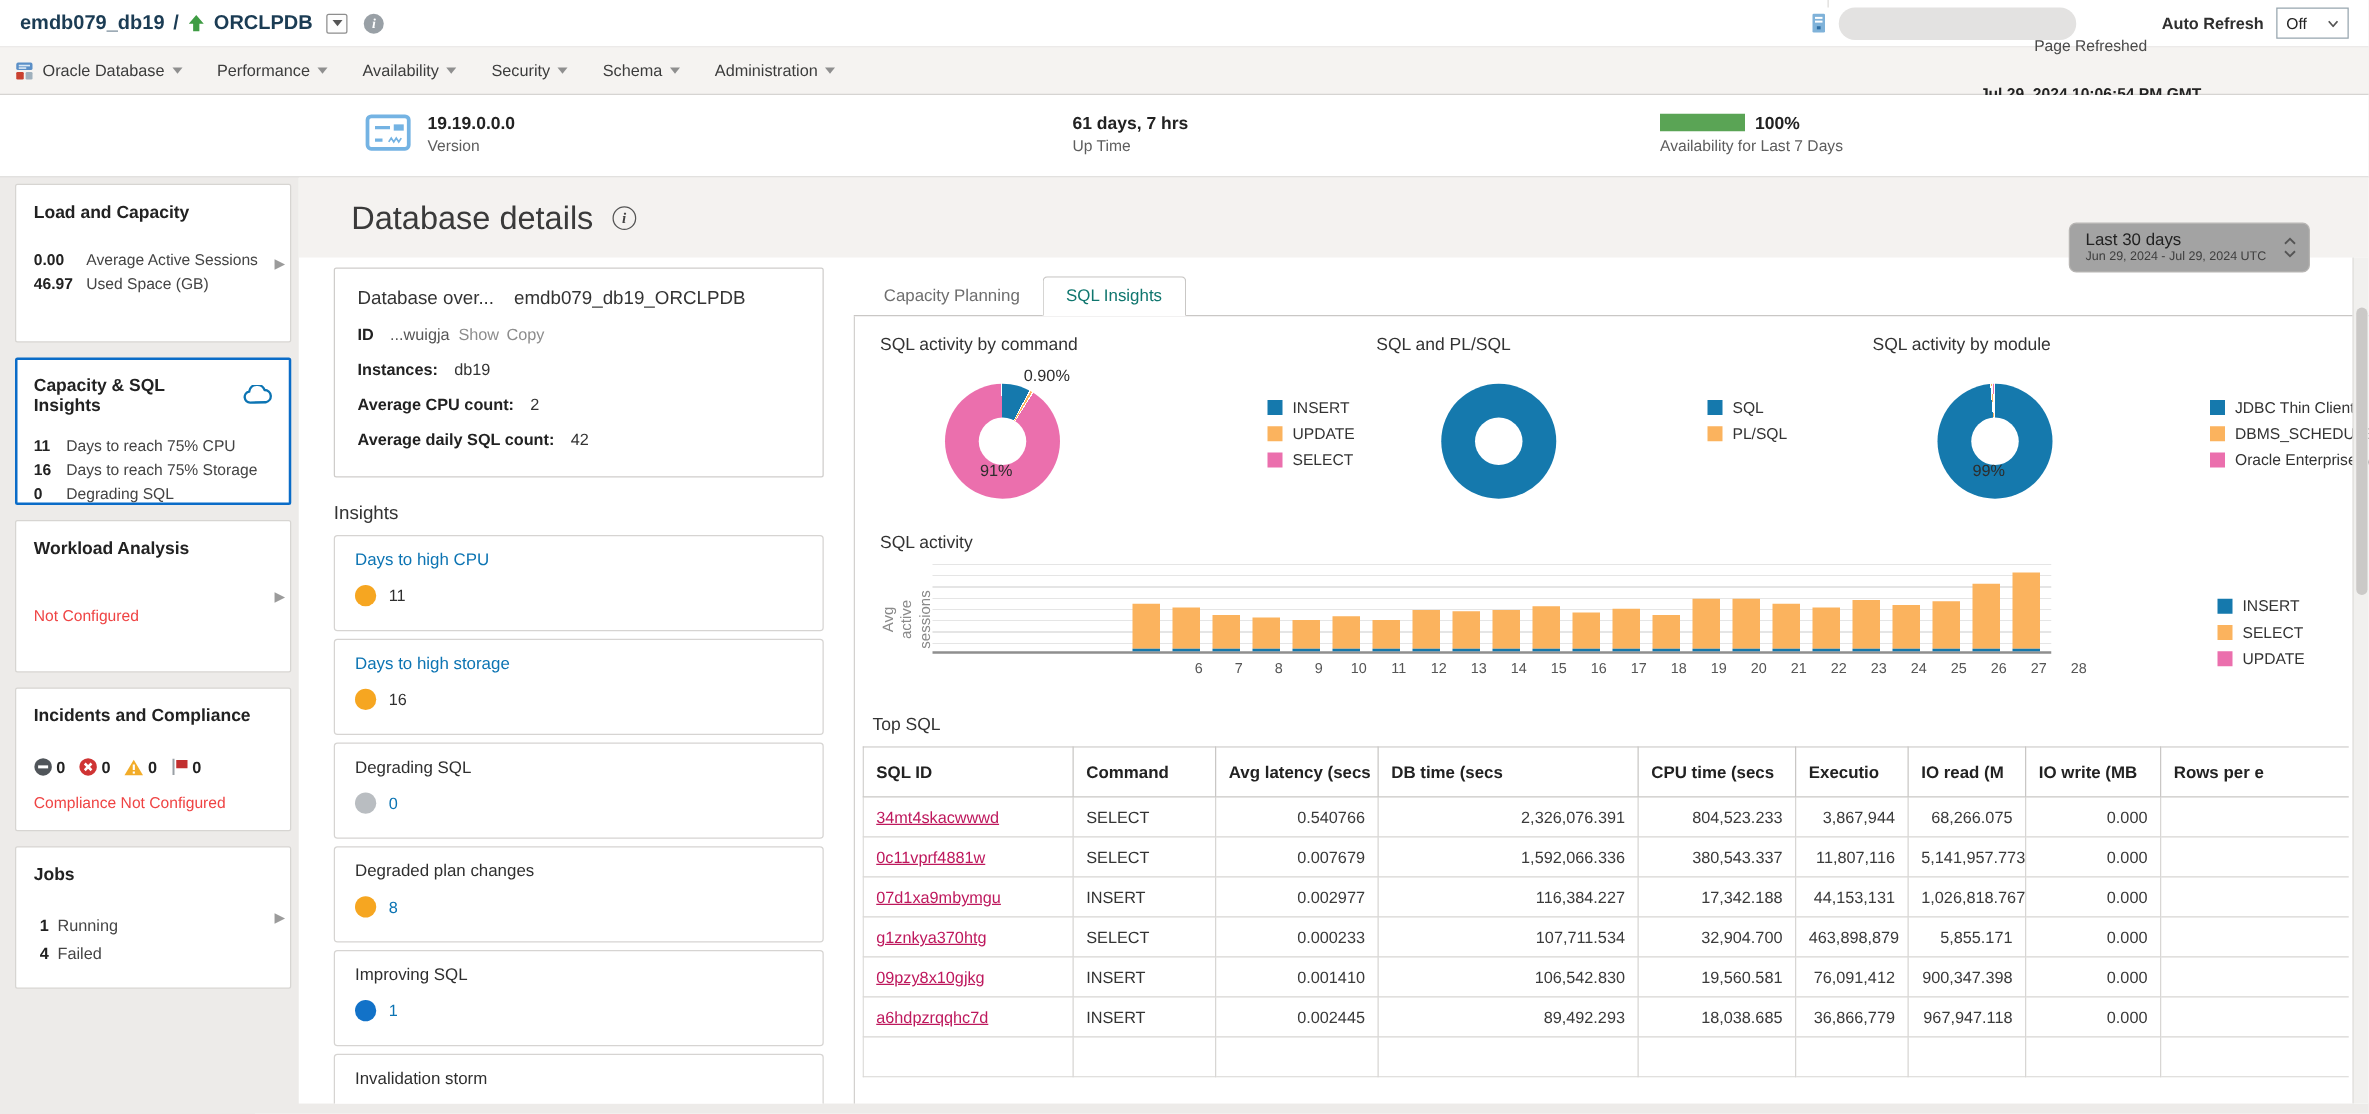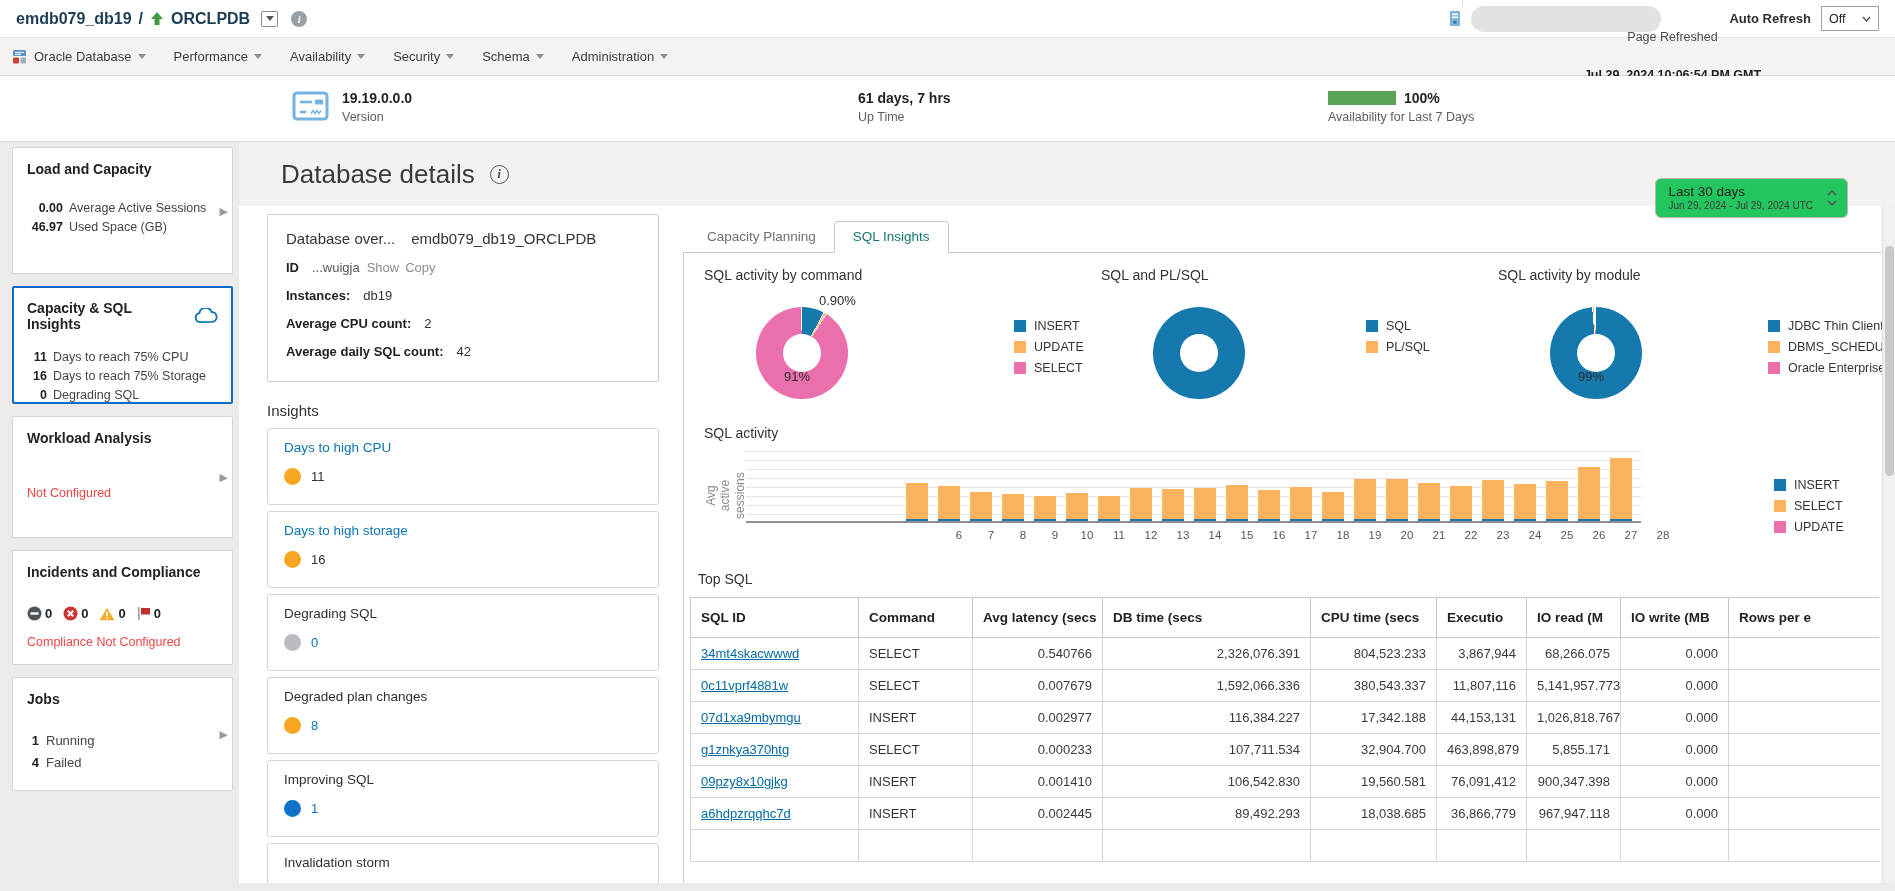--- a/index.html
+++ b/index.html
@@ -37,36 +37,36 @@
   .avail-bar { width:68px; height:14px; background:#5aa455; }
 
   
   .content { display:flex; height:741px; overflow:hidden; }
   .sidebar { width:221px; margin:5px 0 0 12px; flex:none; }
   .s-card { background:#fff; border:1px solid #d7d5d2; border-radius:2px; margin-bottom:12px; padding:13px 14px; position:relative; }
   .s-card .t { font-weight:bold; font-size:14px; color:#222; display:flex; align-items:center; gap:8px; }
   .s-card.active { border:2px solid #0a6cc8; padding:12px 13px; }
   .metric-grid { display:grid; grid-template-columns:36px 1fr; column-gap:6px; row-gap:5px; margin-top:24px; font-size:12.5px; color:#444; }
   .metric-grid.narrow { grid-template-columns:20px 1fr; margin-top:18px; }
-  .metric-grid .mv { font-weight:bold; color:#222; text-align:right; }
+  .metric-grid .mv { font-weight:bold; color:#222; text-align:left; }
   .card-arrow { position:absolute; right:4px; top:50%; transform:translateY(-50%); color:#9b9b9b; font-size:11px; }
   .s-link { color:#ef4444; font-size:12.5px; cursor:pointer; }
   .wa-link { margin-top:40px; display:inline-block; }
   .inc-row { display:flex; align-items:center; gap:11px; margin-top:26px; }
   .inc-item { display:flex; align-items:center; gap:3px; font-weight:bold; font-size:13px; color:#222; }
   .inc-link { margin-top:14px; display:inline-block; }
   .jobs-grid { display:grid; grid-template-columns:12px 1fr; column-gap:7px; row-gap:7px; margin-top:26px; font-size:13px; color:#444; }
   .jobs-grid .mv { font-weight:bold; color:#222; text-align:right; }
 
   
   .main { flex:1; background:#fff; margin-left:6px; position:relative; overflow:hidden; }
   .main-header { height:64px; background:#f4f2f0; display:flex; align-items:center; padding:0 47px 0 42px; }
   .page-title { font-size:26px; color:#3a3a3a; font-weight:500; }
   .title-info { width:19px; height:19px; border:1.6px solid #555; border-radius:50%; color:#444; font:italic bold 12px "Liberation Serif",serif; display:flex; align-items:center; justify-content:center; margin-left:15px; }
-  .range-picker { margin-left:auto; background:#22c55e; border:1px solid #b7b5b3; border-radius:6px; padding:5px 34px 6px 12px; position:relative; cursor:pointer;margin-top:48px; }
+  .range-picker { margin-left:auto; background:#a3a3a3; border:1px solid #b7b5b3; border-radius:6px; padding:5px 34px 6px 12px; position:relative; cursor:pointer;margin-top:48px; }
   .range-picker .l1 { font-size:13.5px; color:#222; }
   .range-picker .l2 { font-size:10px; color:#3d3d3d; margin-top:1px; }
   .range-picker svg { position:absolute; right:10px; top:50%; transform:translateY(-50%); }
 
   .main-body { display:flex; padding:8px 17px 0 28px; gap:24px; }
   .left-col { width:392px; flex:none; }
 
   .overview-card { border:1px solid #cfcdcb; border-radius:2px; padding:15px 18px; height:168px; }
   .ov-title { font-size:15px; color:#333; display:flex; gap:16px; }
   .ov-row { margin-top:13px; font-size:13px; display:flex; align-items:baseline; gap:13px; }
@@ -118,21 +118,21 @@
   .x-label { width:22px; text-align:center; font-size:11.5px; color:#555; }
   .bar-legend { align-self:center; margin-left:100px; }
 
   .topsql { margin:30px 0 0 0; }
   .topsql-heading { font-size:14px; color:#333; margin-left:8px; }
   .table-clip { width:1189px; overflow:hidden; margin-top:10px; }
   table { border-collapse:collapse; table-layout:fixed; width:1250px; font-size:13px; background:#fff; }
   th, td { border:1px solid #d8d6d4; padding:7px 10px; overflow:hidden; white-space:nowrap; }
   thead th { font-weight:bold; color:#222; text-align:left; padding:12px 10px; border-color:#c9c7c5; font-size:13.5px; }
   td.num { text-align:right; color:#3a3a3a; }
-  a.sqlid { color:#0369a1; }
+  a.sqlid { color:#be185d; }
   tr { height:32px; }
 
   .scroll-strip { position:absolute; right:0; top:64px; bottom:0; width:13px; background:#f1f0ee; border-left:1px solid #e0deDC; }
   .scroll-thumb { position:absolute; left:2px; top:40px; width:9px; height:230px; border-radius:5px; background:#cbc9c7; }
 
   svg { display:block; }
 </style>
 </head>
 <body>
 

